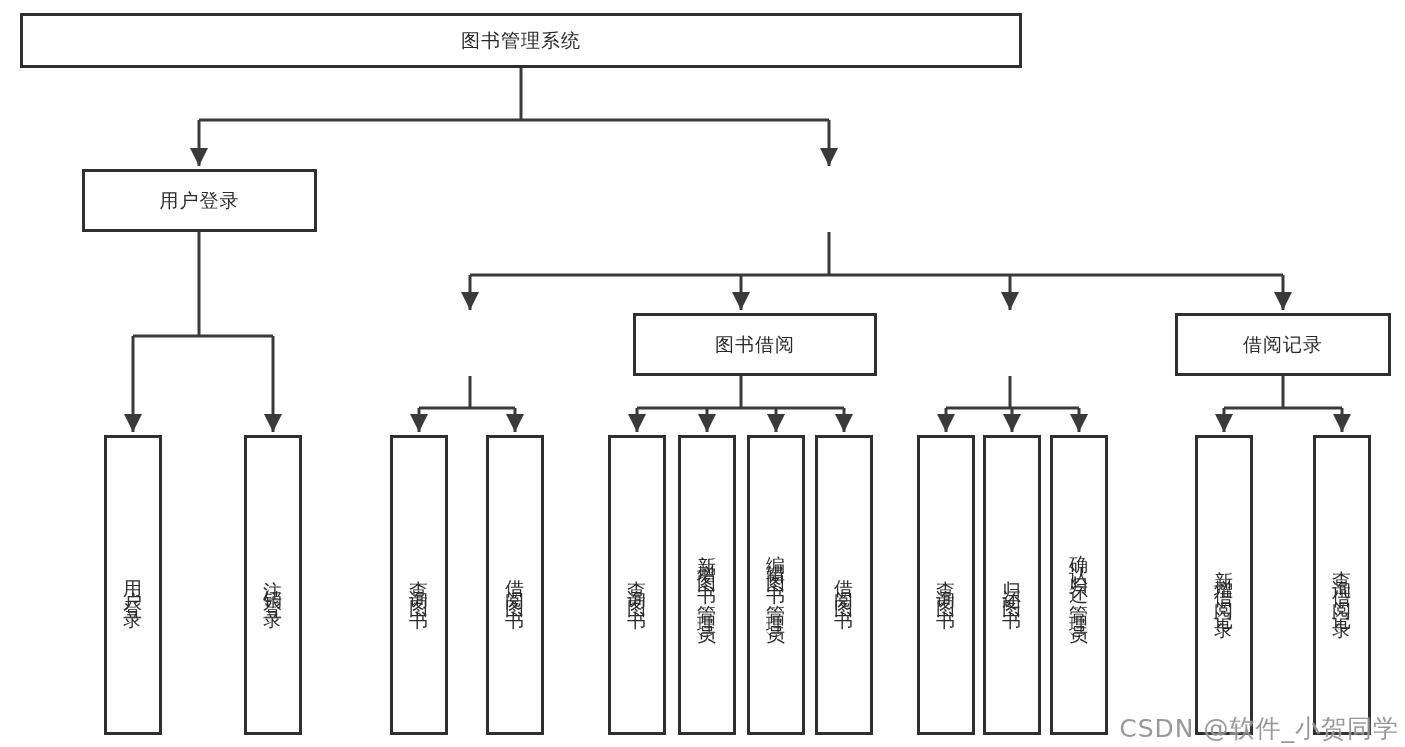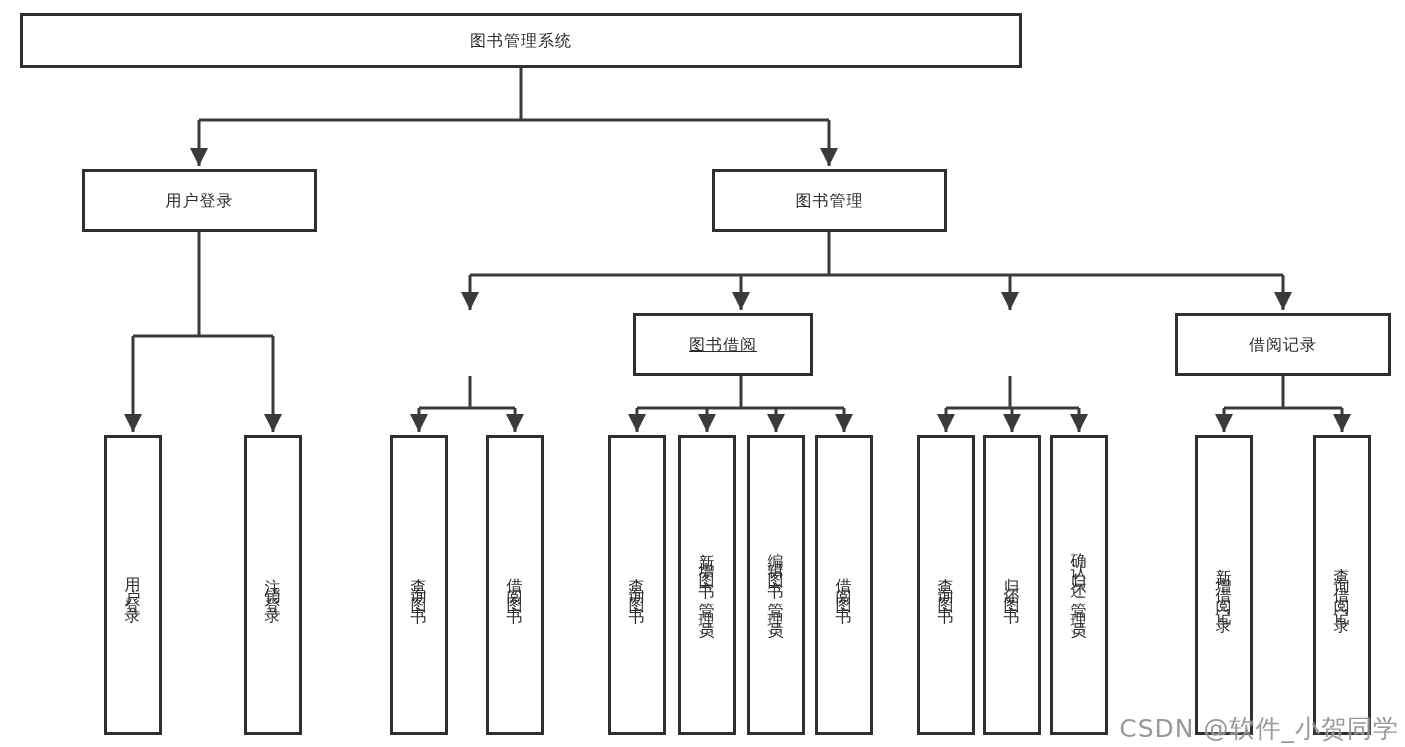--- a/index.html
+++ b/index.html
@@ -7,21 +7,21 @@
     position:relative; width:1405px; height:747px;
     background:#ffffff; overflow:hidden;
     font-family:"DejaVu Sans", sans-serif;
     color:#2a2a2a;
   }
   .edges { position:absolute; left:0; top:0; width:1405px; height:747px; }
   .box {
     position:absolute; box-sizing:border-box;
     background:#ffffff; border:3px solid #2f2f2f;
     display:flex; align-items:center; justify-content:center;
-    font-size:16px; line-height:1.2; white-space:nowrap;
+    font-size:19px; line-height:1.2; white-space:nowrap;
   }
   .box.h { letter-spacing:1px; }
   .box.v {
     writing-mode:vertical-rl;
     text-orientation:mixed;
     letter-spacing:10px;
     white-space:normal;
     padding:4px 0;
   }
   .watermark {
@@ -76,23 +76,22 @@
 
       <path d="M1283,376 V408 M1224,408 H1342"></path>
       <line x1="1224" y1="408" x2="1224" y2="432" marker-end="url(#arrow)"></line>
       <line x1="1342" y1="408" x2="1342" y2="432" marker-end="url(#arrow)"></line>
     </g>
   </svg>
 
   <div class="box h" style="left:20px; top:13px; width:1002px; height:55px;">图书管理系统</div>
 
   <div class="box h" style="left:82px; top:169px; width:235px; height:63px;">用户登录</div>
-  <div class="box h" style="left:712px; top:169px; width:235px; height:63px;">图书管理</div>
 
-  <div class="box h" style="left:633px; top:313px; width:180px; height:63px;text-decoration:underline;">图书借阅</div>
+  <div class="box h" style="left:633px; top:313px; width:244px; height:63px;">图书借阅</div>
   <div class="box h" style="left:1175px; top:313px; width:216px; height:63px;">借阅记录</div>
 
   <div class="box v" style="left:104px; top:435px; width:58px; height:300px;">用户登录</div>
   <div class="box v" style="left:244px; top:435px; width:58px; height:300px;">注销登录</div>
 
   <div class="box v" style="left:390px; top:435px; width:58px; height:300px;">查询图书</div>
   <div class="box v" style="left:486px; top:435px; width:58px; height:300px;">借阅图书</div>
 
   <div class="box v" style="left:608px; top:435px; width:58px; height:300px;">查询图书</div>
   <div class="box v" style="left:678px; top:435px; width:58px; height:300px;">新增图书（管理员）</div>

